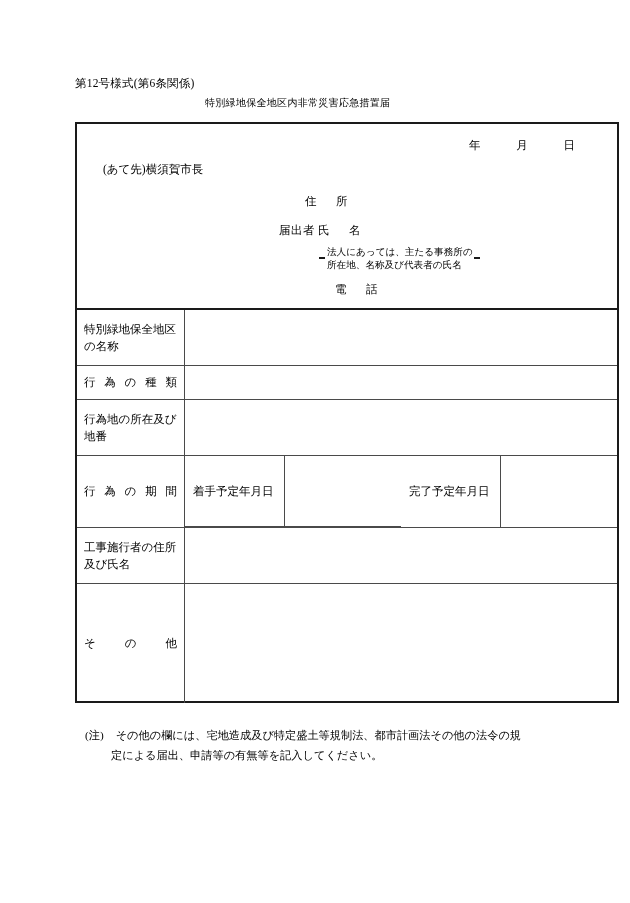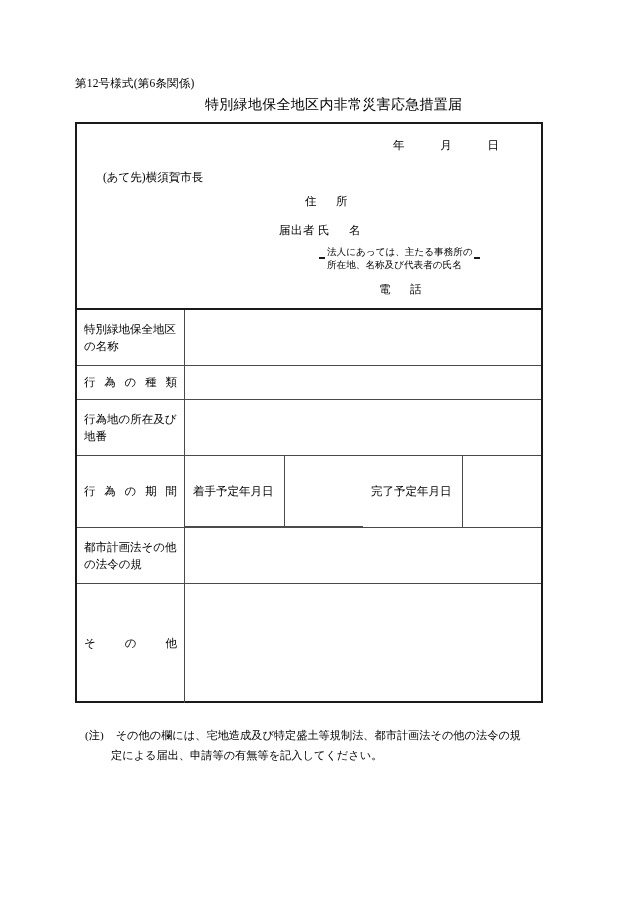--- a/index.html
+++ b/index.html
@@ -29,31 +29,31 @@
     left: 75px;
     top: 76px;
     font-size: 11.5px;
     letter-spacing: 0.2px;
     white-space: nowrap;
   }
   .form-title {
     position: absolute;
     left: 205px;
     top: 96px;
-    font-size: 14px;
+    font-size: 10px;
     letter-spacing: 0.3px;
     white-space: nowrap;
   }
 
   
   .frame {
     position: absolute;
     left: 75px;
     top: 122px;
-    width: 468px;
+    width: 544px;
     height: 581px;
     border: 2px solid #1a1a1a;
     box-sizing: border-box;
   }
 
   
   .block-head {
     position: relative;
     height: 186px;
     border-bottom: 2px solid #1a1a1a;
@@ -64,21 +64,21 @@
     right: 42px;
     top: 14px;
     font-size: 11.5px;
     white-space: nowrap;
   }
   .date-line span { display: inline-block; }
   .date-gap { width: 30px; }
   .addressee {
     position: absolute;
     left: 26px;
-    top: 46px;
+    top: 38px;
     font-size: 11.5px;
     white-space: nowrap;
   }
   .jusho {
     position: absolute;
     left: 228px;
     top: 70px;
     font-size: 11.5px;
     white-space: nowrap;
     letter-spacing: 4px;
@@ -113,21 +113,20 @@
     padding: 1px 1px 1px 2px;
     white-space: nowrap;
   }
   .tel {
     position: absolute;
     left: 258px;
     top: 158px;
     font-size: 11.5px;
     letter-spacing: 4px;
     white-space: nowrap;
-    margin-left: 44px;
   }
 
   
   .rows {
     position: relative;
   }
   .row {
     display: flex;
     border-bottom: 1px solid #4a4a4a;
     box-sizing: border-box;
@@ -287,21 +286,21 @@
           </div>
           <div class="subrow last">
             <div class="sub-label">完了予定年月日</div>
             <div class="sub-value"></div>
           </div>
         </div>
       </div>
 
       <div class="row r-const">
         <div class="cell-label">
-          <span class="label-multiline">都市計画法その他の法令の規</span>
+          <span class="label-multiline">工事施行者の住所及び氏名</span>
         </div>
         <div class="cell-value"></div>
       </div>
 
       <div class="row r-other last">
         <div class="cell-label spread">
           <span class="ch">そ</span>
           <span class="ch">の</span>
           <span class="ch">他</span>
         </div>

